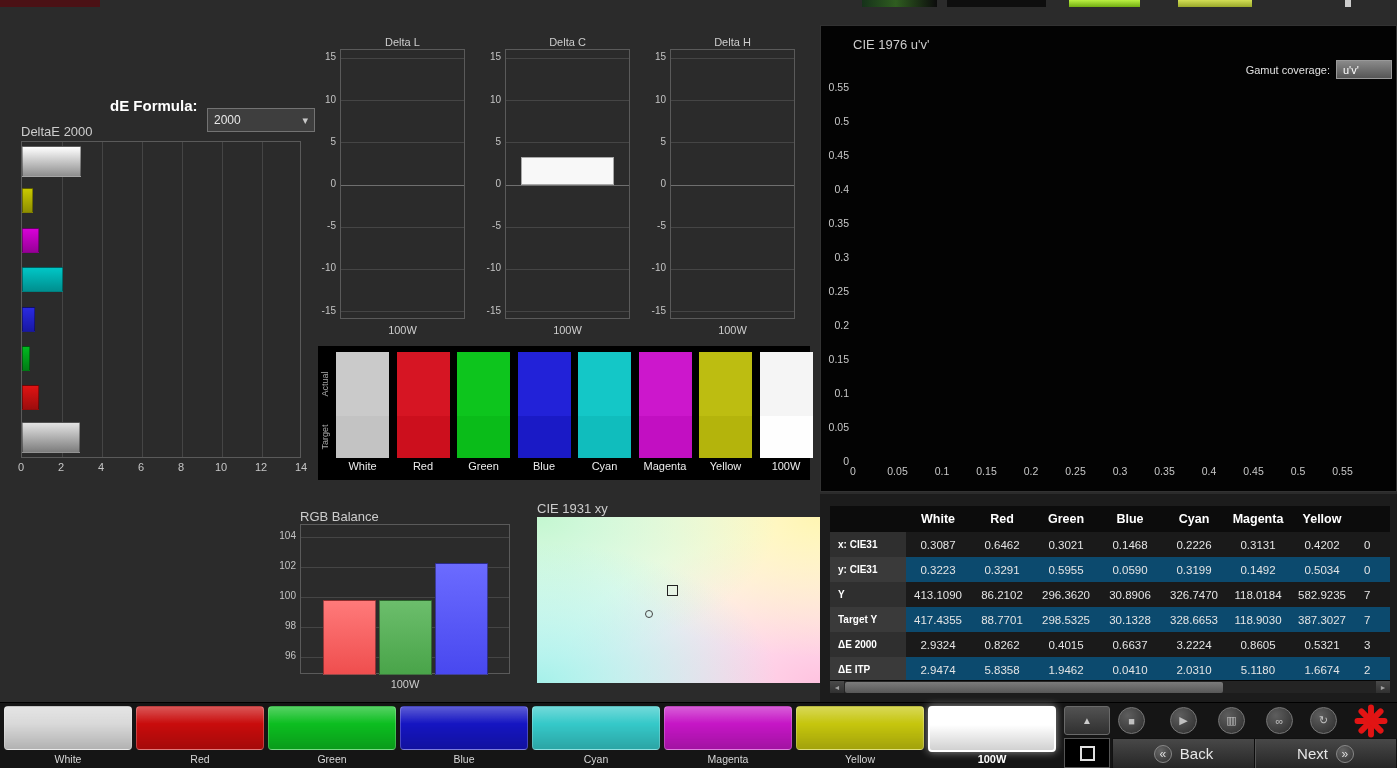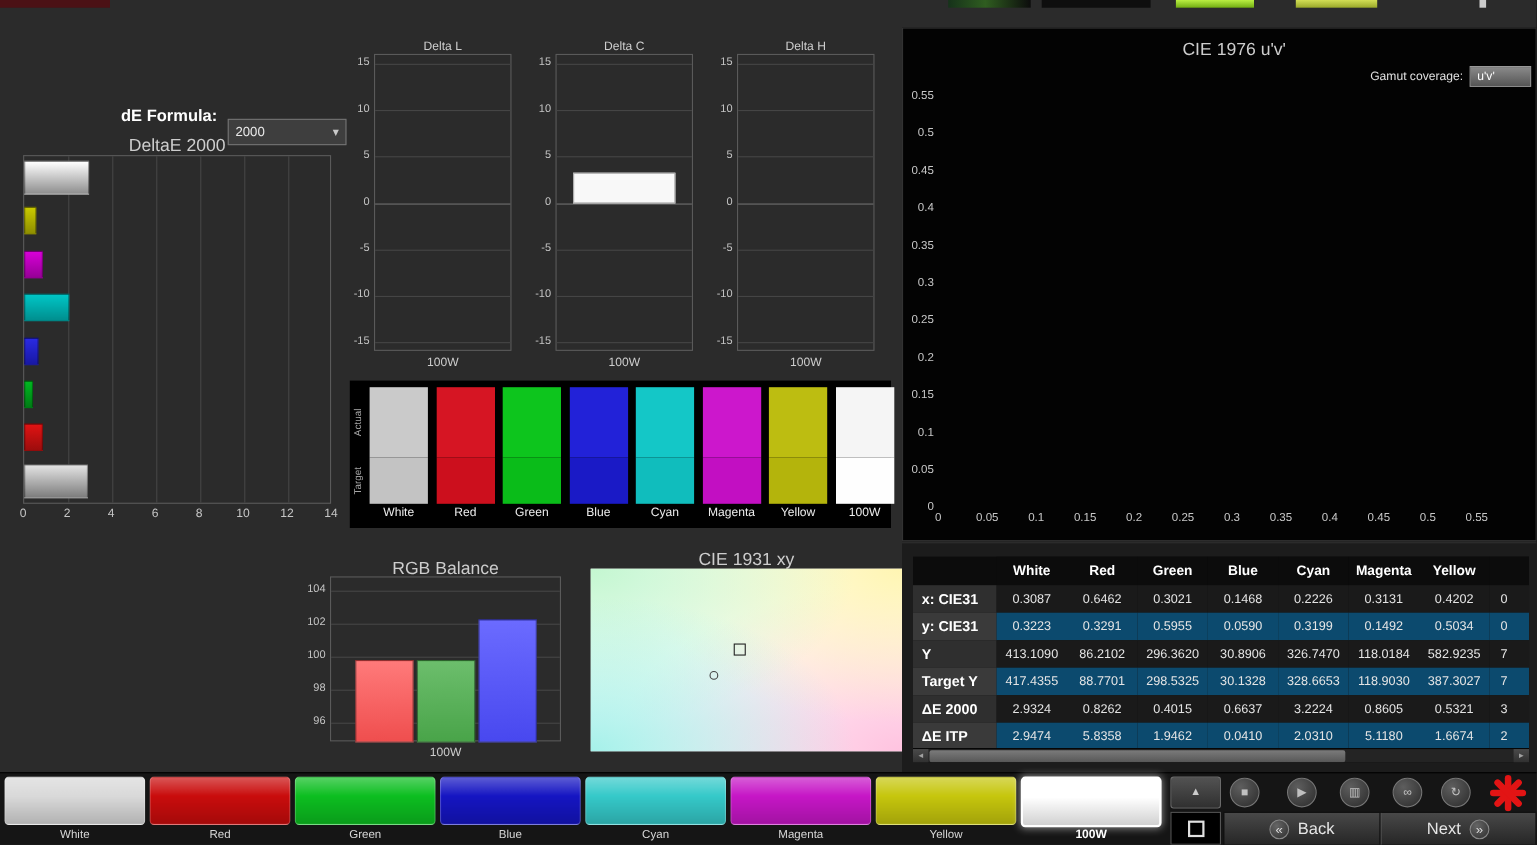--- a/index.html
+++ b/index.html
@@ -11,21 +11,21 @@
   .frag { position:absolute; top:0; height:7px; }
 
   
   .h-title { position:absolute; left:14px; top:20px; font-size:30px; font-weight:300; color:#f0f0f0; letter-spacing:0.5px; }
   .de-label { position:absolute; left:110px; top:97px; font-size:15px; font-weight:600; color:#fff; }
   .dd { display:flex; align-items:center; justify-content:space-between; background:#3e3e3e; border:1px solid #737373; color:#e8e8e8; font-size:12px; padding:0 6px; cursor:pointer; }
   #de-dd { position:absolute; left:207px; top:92px; width:108px; height:24px;margin-top:16px; }
   .dd-arrow { color:#c9c9c9; font-size:11px; }
 
   
-  .chart-title { font-size:16px; color:#cdcdcd; text-align:center; }
+  .chart-title { font-size:13px; color:#cdcdcd; }
   .vgrid { position:absolute; top:0; bottom:0; width:1px; background:#454545; }
   .hgrid { position:absolute; left:0; right:0; height:1px; background:#454545; }
   .hgrid.zero { background:#6f6f6f; }
 
   
   #deltae-title { position:absolute; left:21px; top:124px; width:280px; }
   #deltae-plot { position:absolute; left:21px; top:141px; width:280px; height:317px; border:1px solid #5a5a5a; }
   .hbar { position:absolute; left:0; border:1px solid rgba(0,0,0,0.35); }
   #deltae-xticks { position:absolute; left:21px; top:461px; width:290px; height:14px; }
   .ax-lab { position:absolute; width:24px; text-align:center; font-size:11px; color:#c6c6c6; }
@@ -99,21 +99,21 @@
   }
   .sq31 { position:absolute; width:11px; height:11px; border:1.5px solid #222; }
   .cr31 { position:absolute; width:8px; height:8px; border:1.5px solid #444; border-radius:50%; }
 
   
   #right-lower-bg { position:absolute; left:820px; top:494px; width:577px; height:208px; background:#1c1c1c; }
   #cal-table { position:absolute; left:830px; top:506px; width:560px; height:187px; overflow:hidden; background:#141414; }
   .trow { display:flex; height:25px; }
   .trow.thead { height:26px; background:#0c0c0c; }
   .tcell { display:flex; align-items:center; justify-content:center; font-size:11.5px; color:#e4e4e4; }
-  .tlabel { width:76px; justify-content:flex-start; padding-left:8px; font-weight:bold; font-size:13px; color:#fff; }
+  .tlabel { width:76px; justify-content:flex-start; padding-left:8px; font-weight:bold; font-size:10px; color:#fff; }
   .td, .th { width:64px; }
   .th { font-weight:bold; font-size:12.5px; color:#fff; background:#0c0c0c; }
   .clip { width:36px; justify-content:flex-start; padding-left:10px; overflow:hidden; }
   .trow.odd .td, .trow.odd .clip { background:#1a1a1a; }
   .trow.even .td, .trow.even .clip { background:#0c4a6e; }
   .trow.odd .tlabel { background:#2f2f2f; }
   .trow.even .tlabel { background:#3a3a3a; }
   #table-scrollbar { position:absolute; left:0; top:174px; width:560px; height:13px; background:#242424; border-top:1px solid #060606; }
   .sb-arrow { position:absolute; top:0; width:14px; height:13px; background:linear-gradient(180deg,#4a4a4a,#2e2e2e); color:#a0a0a0; font-size:7px; text-align:center; line-height:13px; }
   .sb-left { left:0; } .sb-right { right:0; }

